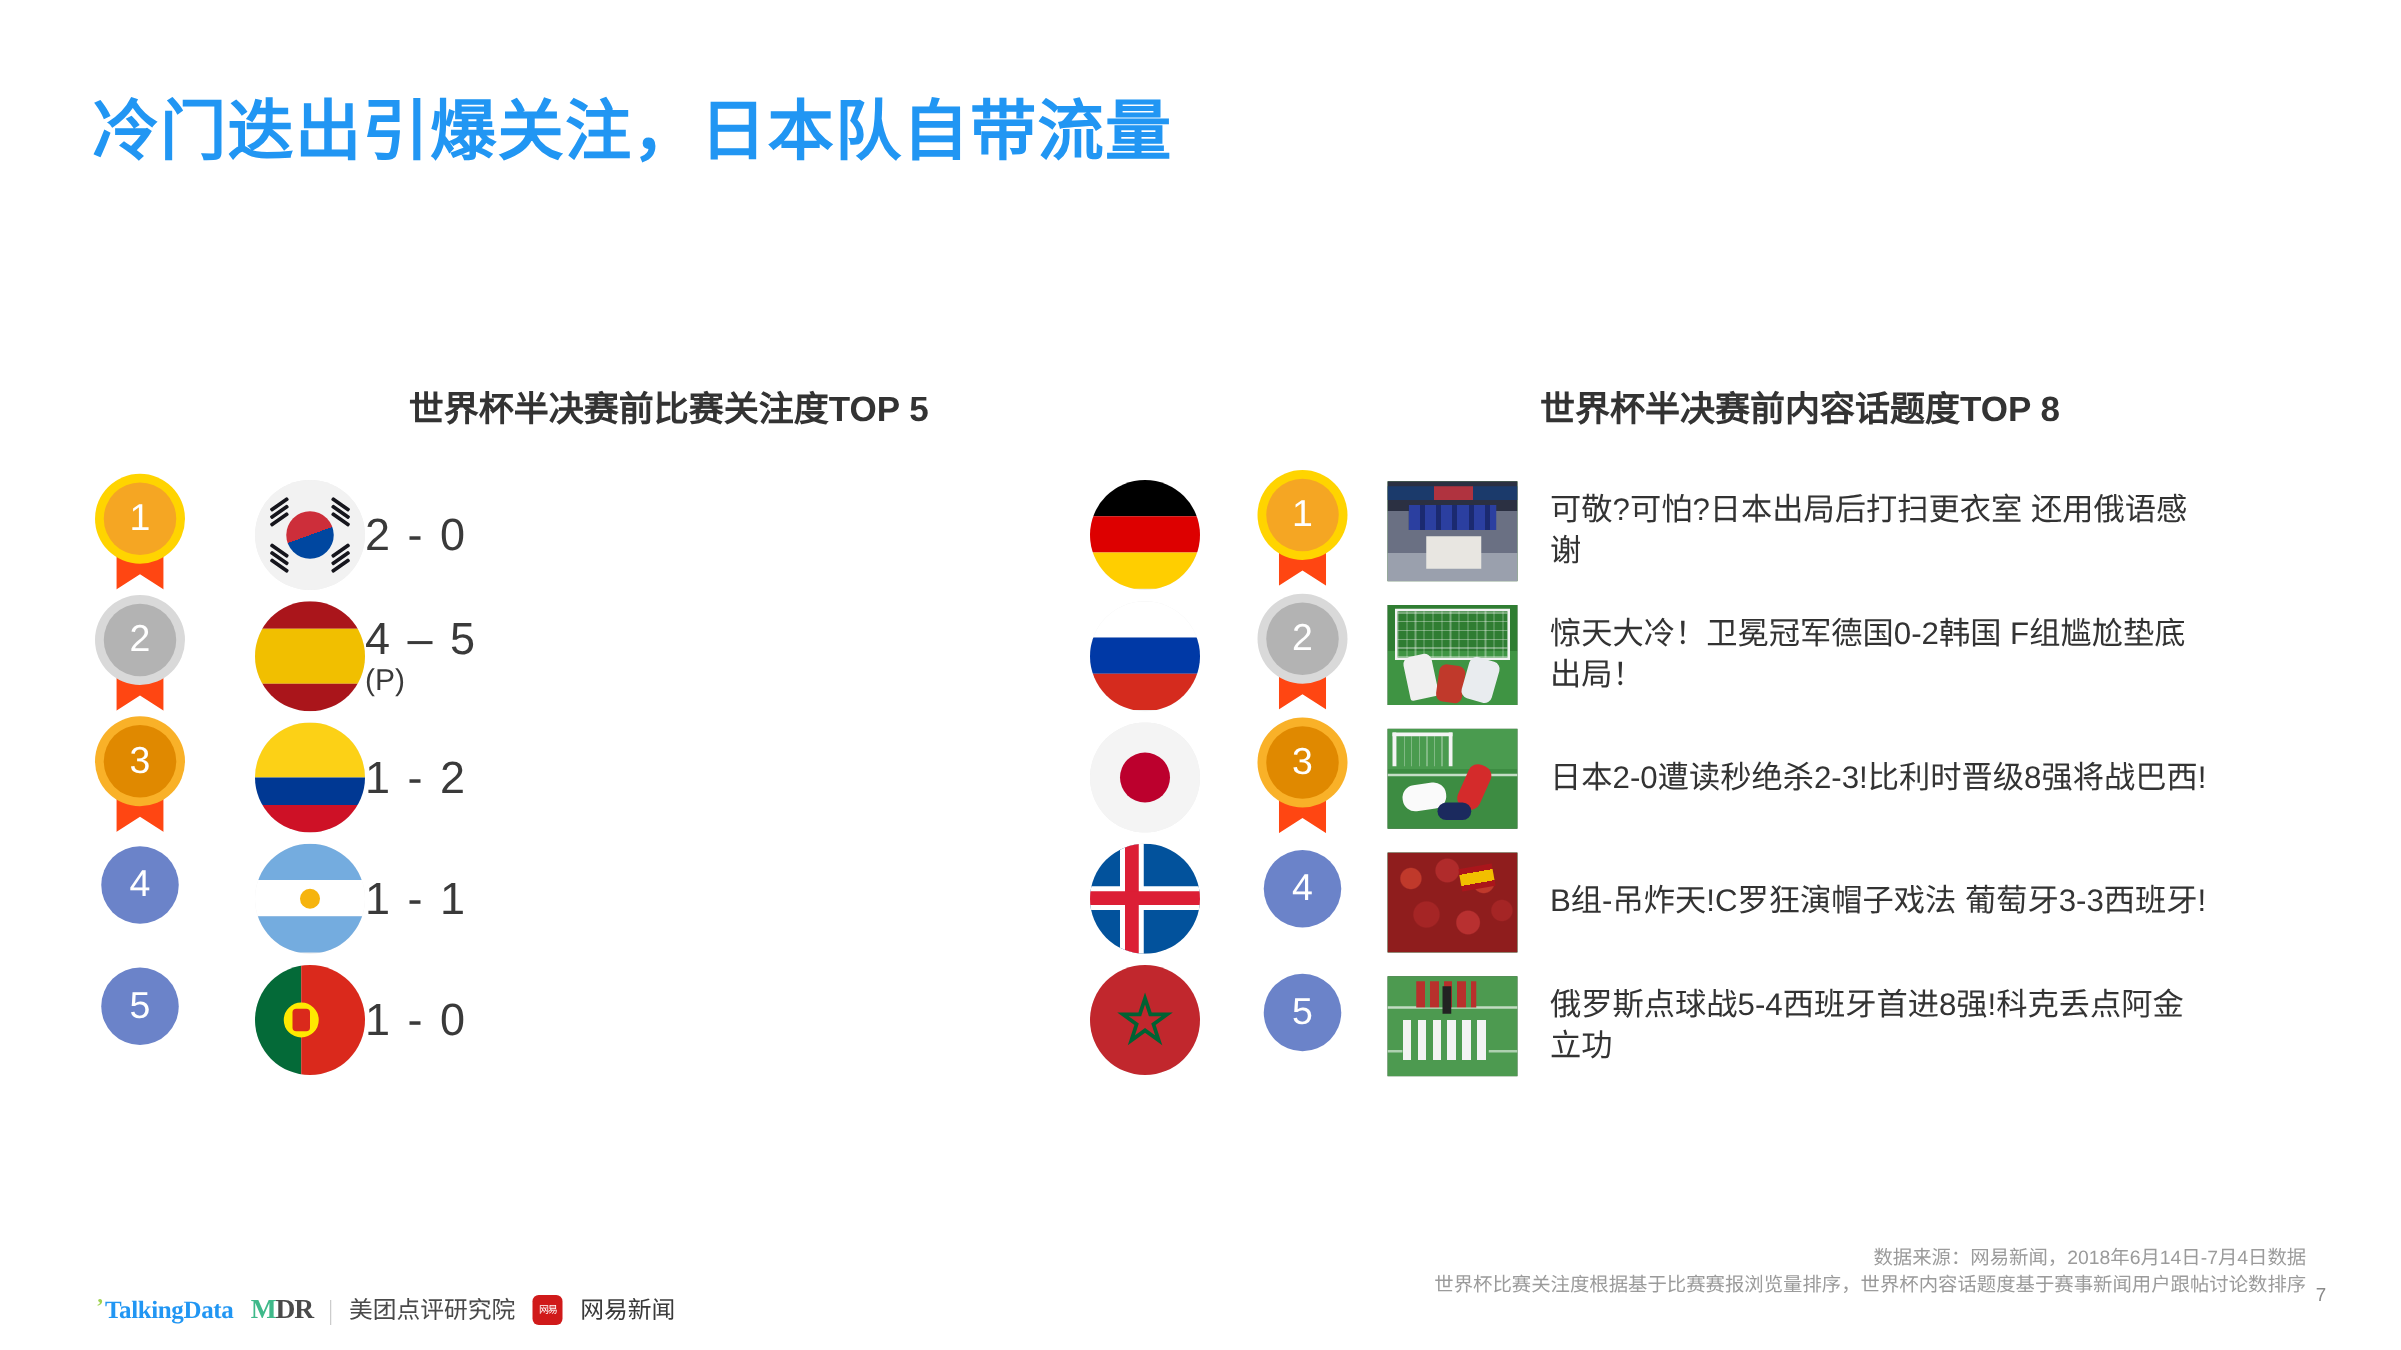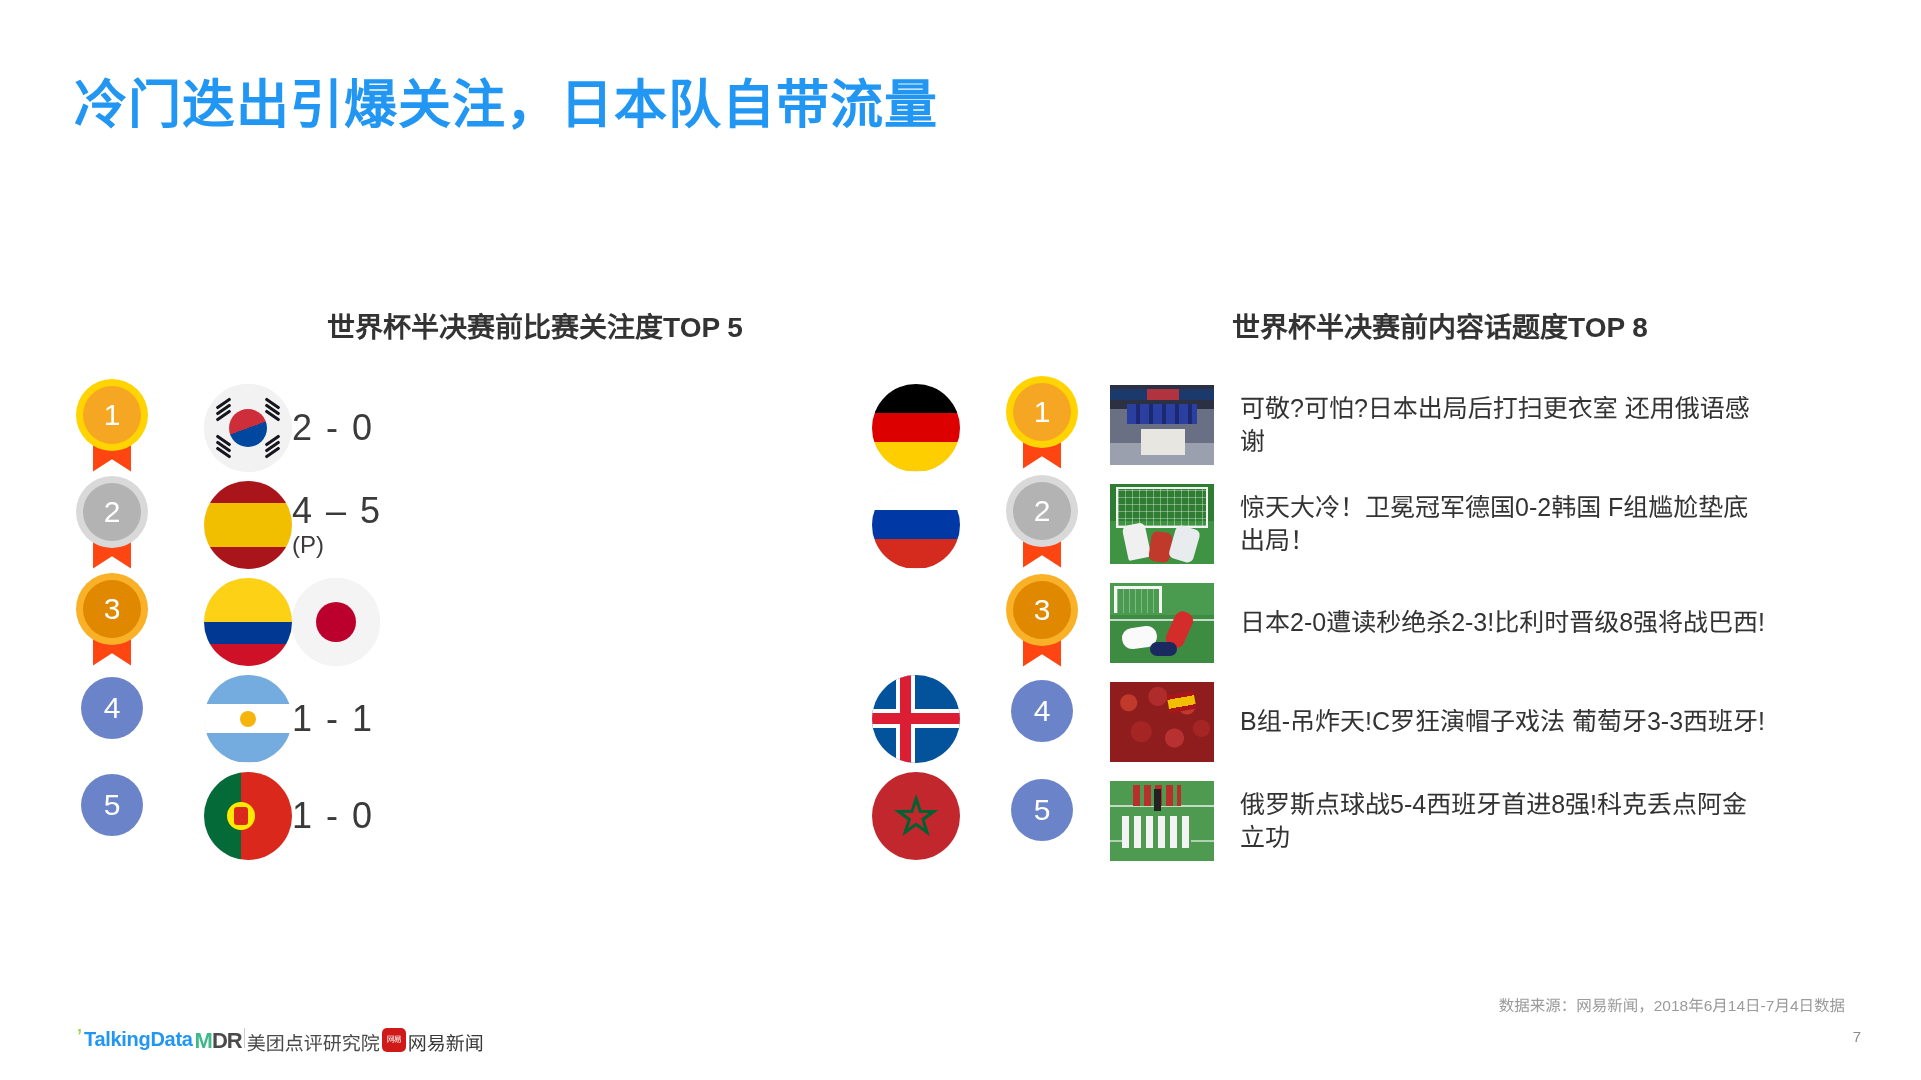--- a/index.html
+++ b/index.html
@@ -275,23 +275,24 @@
     text-align: left;
     white-space: nowrap;
   }
   .source-1 { top: 993px; }
   .source-2 { top: 1015px; }
 
   .footer-logos {
     position: absolute;
     left: 84px; top: 1028px;
     display: flex;
-    align-items: flex-start;
-    gap: 2px;
+    align-items: flex-end;
+    gap: 14px;
     height: 32px;
+    font-family: Liberation Serif, serif;
   }
   .logo-td {
     font-size: 20px; font-weight: bold; color: #2196f3;
     letter-spacing: -0.3px; position: relative;
   }
   .logo-td::before {
     content: '’'; position: absolute; left: -7px; top: -2px;
     color: #9fd24f; font-size: 18px;
   }
   .logo-divider { width: 1px; height: 20px; background: #cccccc; }
@@ -383,20 +384,23 @@
         <div class="rank-badge rank-3">
           <div class="rank-disc">3</div>
           <div class="rank-ribbon"></div>
         </div>
         <div class="spacer-s"></div>
         <div class="match-flag">
           <div class="band co-1"></div>
             <div class="band co-2"></div>
             <div class="band co-3"></div>
         </div>
+        <div class="match-score">
+          <span>1 - 2</span>
+        </div>
         <div class="match-flag">
           <div class="fg jp-bg"></div>
             <div class="jp-circle"></div>
         </div>
       </div>
 
       <div class="match-row">
         <div class="rank-badge rank-4">
           <div class="rank-disc">4</div>
 
@@ -523,20 +527,21 @@
               <div class="grp-w"></div>
             </div>
         </div>
         <div class="topic-text">俄罗斯点球战5-4西班牙首进8强!科克丢点阿金立功</div>
       </div>
 
     </div>
   </div>
 
   <div class="source-line source-1">数据来源：网易新闻，2018年6月14日-7月4日数据</div>
+  <div class="source-line source-2">世界杯比赛关注度根据基于比赛赛报浏览量排序，世界杯内容话题度基于赛事新闻用户跟帖讨论数排序</div>
 
   <div class="footer-logos">
     <span class="logo-td">TalkingData</span>
     <span class="logo-mdr"><span class="m">M</span><span class="d">D</span><span class="r">R</span></span>
     <span class="logo-divider"></span>
     <span class="logo-mtdp">美团点评研究院</span>
     <span class="logo-163-mark">网易</span>
     <span class="logo-163-text">网易新闻</span>
   </div>
 

